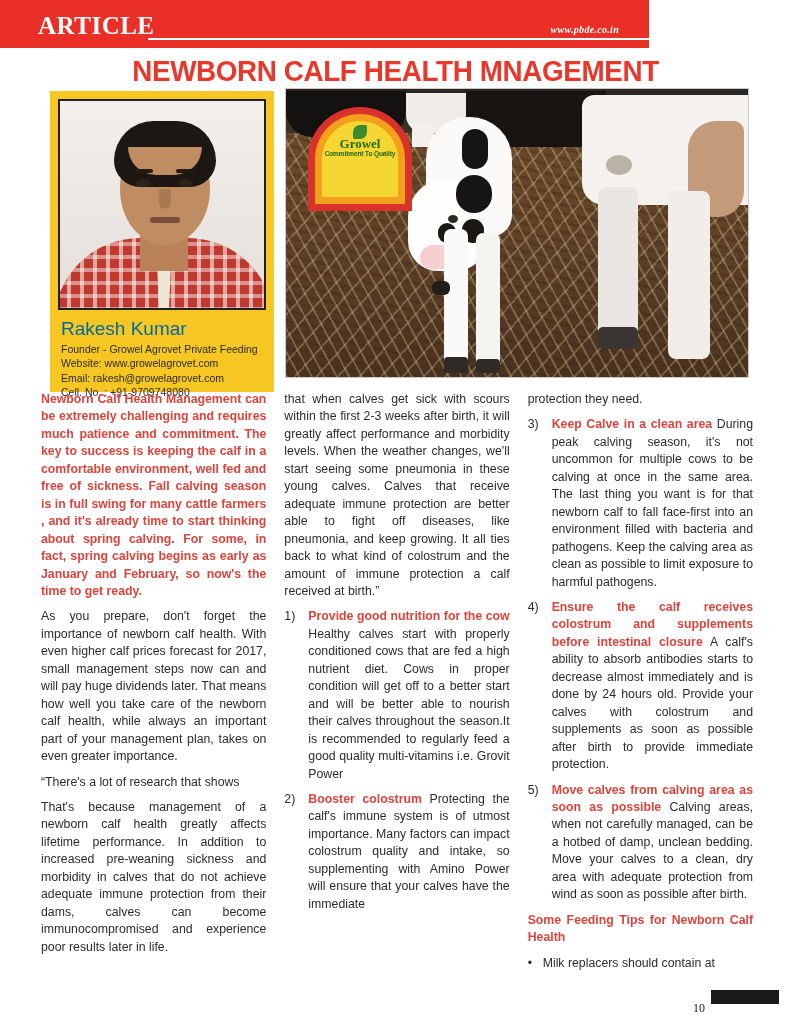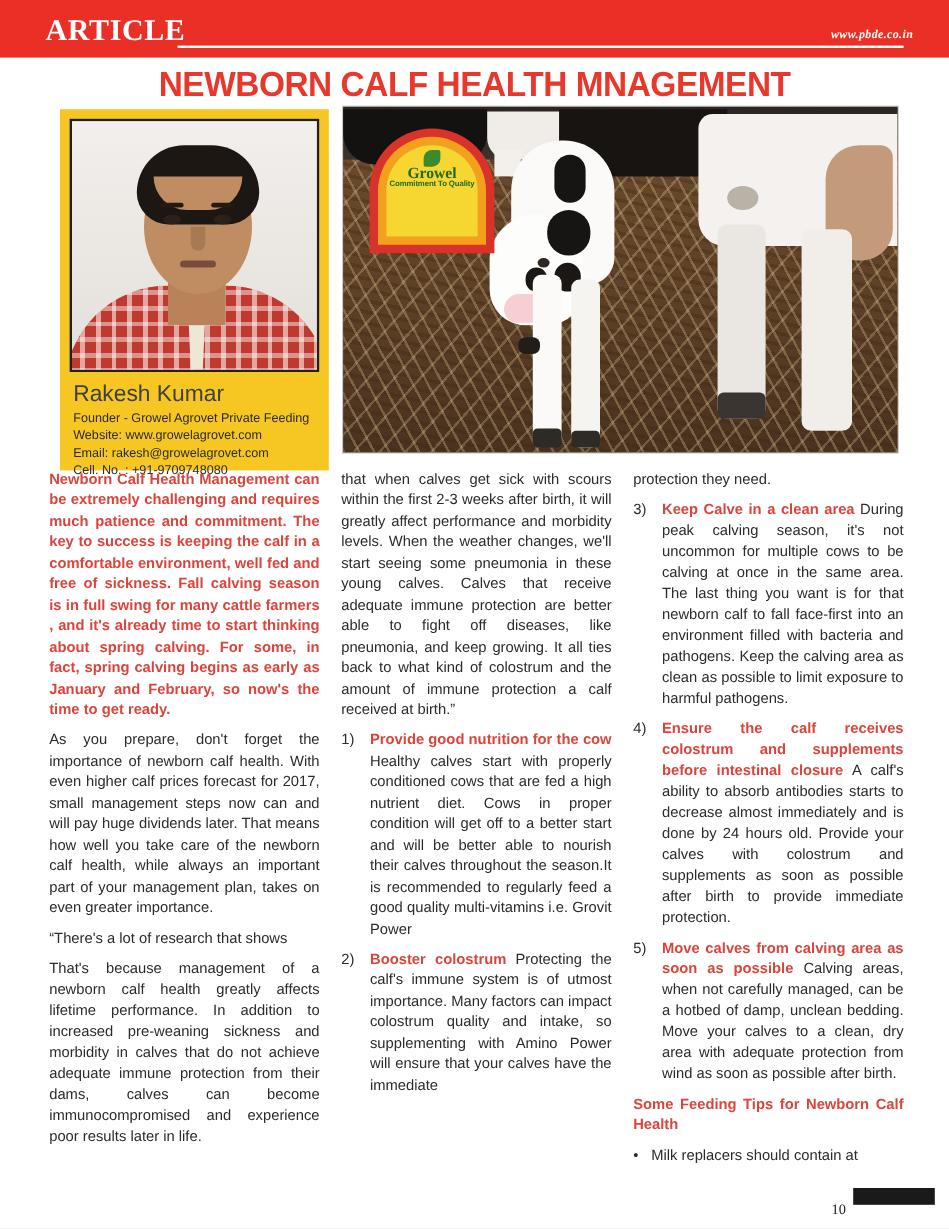--- a/index.html
+++ b/index.html
@@ -14,21 +14,21 @@
     background: #ffffff;
     overflow: hidden;
     font-family: "Liberation Sans", sans-serif;
     box-sizing: border-box;
   }
 
   
   .header-band {
     position: absolute;
     left: 0; top: 0;
-    width: 791px;
+    width: 649px;
     height: 48px;
     background: #ea3026;
   }
   .header-label {
     position: absolute;
     left: 38px; top: 13px;
     color: #ffffff;
     font-family: "Liberation Serif", serif;
     font-weight: bold;
     font-size: 25px;
@@ -163,21 +163,21 @@
     position: absolute;
     left: 90px; top: 116px;
     width: 30px; height: 6px;
     border-radius: 4px;
     background: #7a4c3b;
   }
 
   .author-name {
     margin: 8px 0 2px 3px;
     font-size: 19px;
-    color: #404040;
+    color: #0369a1;
     font-weight: 400;
   }
   .author-line {
     margin: 0 0 0 3px;
     font-size: 10.5px;
     color: #2b2b2b;
     line-height: 1.38;
   }
 
   

